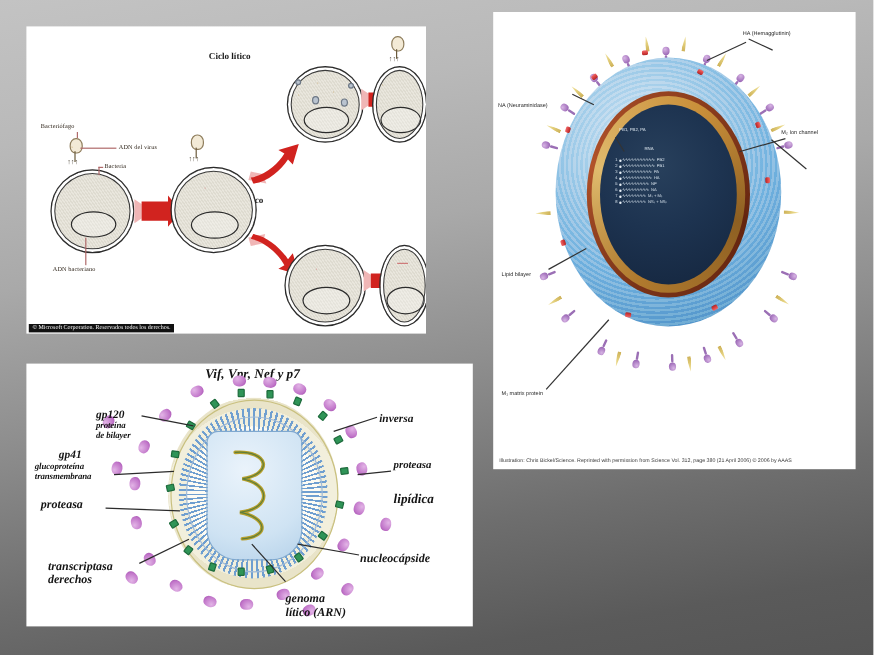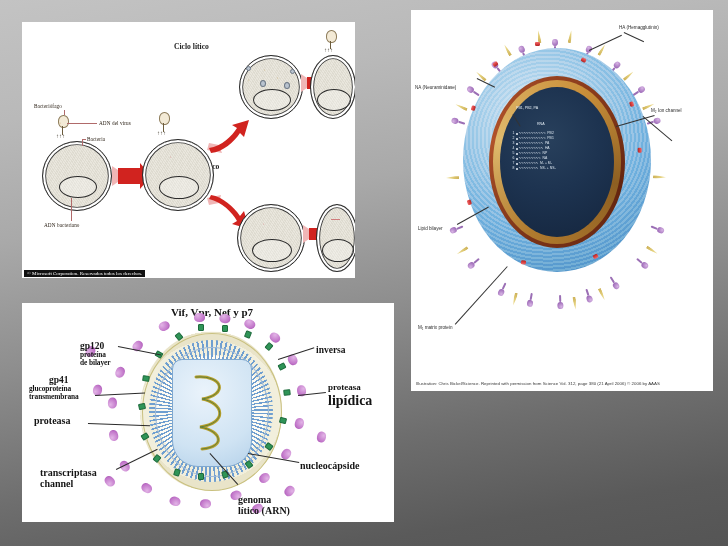--- a/index.html
+++ b/index.html
@@ -108,21 +108,21 @@
   .rna-row { display:flex; align-items:center; gap:1px; }
   .rna-num { width:3.5px; text-align:right; }
   .rna-dot { width:2px; height:2px; border-radius:50%; background:#e9f1f8; flex:0 0 auto;}
   .rna-wave { letter-spacing:-.4px; }
   .rna-name { margin-left:1px; }
   .rna-title { position:absolute; font-size:3.6px; color:#e2ecf4; white-space:nowrap; }
 
   
   #pic-hiv { left: 22px; top: 303px; width: 372px; height: 219px; }
   .hiv-lbl { position:absolute; font-family:"Liberation Serif", serif; font-weight:bold;
-             color:#141414; white-space:nowrap; line-height:1.08; }
+             color:#141414; white-space:nowrap; line-height:1.08;font-style:italic; }
   .hiv-sub { font-weight:bold; font-size:.80em; letter-spacing:-.1px;text-align:center; }
   .hiv-lead { position:absolute; background:#2b2b2b; height:.6px; transform-origin:left center; }
 
   .hiv-env { position:absolute; border-radius:50%;
      background: radial-gradient(circle at 50% 50%, #fdfbf3 0 52%, #f2efdc 52% 66%, #e9e4c9 66% 74%, #fdfbf3 74% 100%); }
   .hiv-ring-out { position:absolute; border-radius:50%; border:1.1px solid #c9c07f; }
   .hiv-ring-in  { position:absolute; border-radius:50%; border:1.1px solid #9fbad8; }
   .hiv-dots { position:absolute; border-radius:50%;
      background: repeating-conic-gradient(#6f9fd0 0 1.6deg, transparent 1.6deg 4deg); }
   .hiv-capsid { position:absolute;
@@ -514,28 +514,28 @@
 
     <div class="hiv-lbl" style="left:27px; top:72px; font-size:9.5px;">gp41</div>
     <div class="hiv-lbl hiv-sub" style="left:7px; top:82px; font-size:7.4px;">glucoproteína</div>
     <div class="hiv-lbl hiv-sub" style="left:7px; top:90px; font-size:7.4px;">transmembrana</div>
     <div class="hiv-lead" style="left:73px; top:92px; width:50px; transform:rotate(-3deg);"></div>
 
     <div class="hiv-lbl" style="left:12px; top:113px; font-size:10px;">proteasa</div>
     <div class="hiv-lead" style="left:66px; top:120px; width:62px; transform:rotate(2deg);"></div>
 
     <div class="hiv-lbl" style="left:18px; top:165px; font-size:10px;">transcriptasa</div>
-    <div class="hiv-lbl" style="left:18px; top:176px; font-size:10px;">channel</div>
+    <div class="hiv-lbl" style="left:18px; top:176px; font-size:10px;">derechos</div>
     <div class="hiv-lead" style="left:94px; top:166px; width:46px; transform:rotate(-26deg);"></div>
 
     <div class="hiv-lbl" style="left:294px; top:42px; font-size:9.5px;">inversa</div>
     <div class="hiv-lead" style="left:256px; top:56px; width:38px; transform:rotate(-18deg);"></div>
 
     <div class="hiv-lbl" style="left:306px; top:80px; font-size:9px;">proteasa</div>
-    <div class="hiv-lbl" style="left:306px; top:90px; font-size:14px;">lipídica</div>
+    <div class="hiv-lbl" style="left:306px; top:108px; font-size:11px;">lipídica</div>
     <div class="hiv-lead" style="left:276px; top:92px; width:28px; transform:rotate(-6deg);"></div>
 
     <div class="hiv-lbl" style="left:278px; top:158px; font-size:10px;">nucleocápside</div>
     <div class="hiv-lead" style="left:226px; top:150px; width:52px; transform:rotate(10deg);"></div>
 
     <div class="hiv-lbl" style="left:216px; top:192px; font-size:10px;">genoma</div>
     <div class="hiv-lbl" style="left:216px; top:203px; font-size:10px;">lítico (ARN)</div>
     <div class="hiv-lead" style="left:188px; top:150px; width:42px; transform:rotate(48deg);"></div>
   </div>
 

